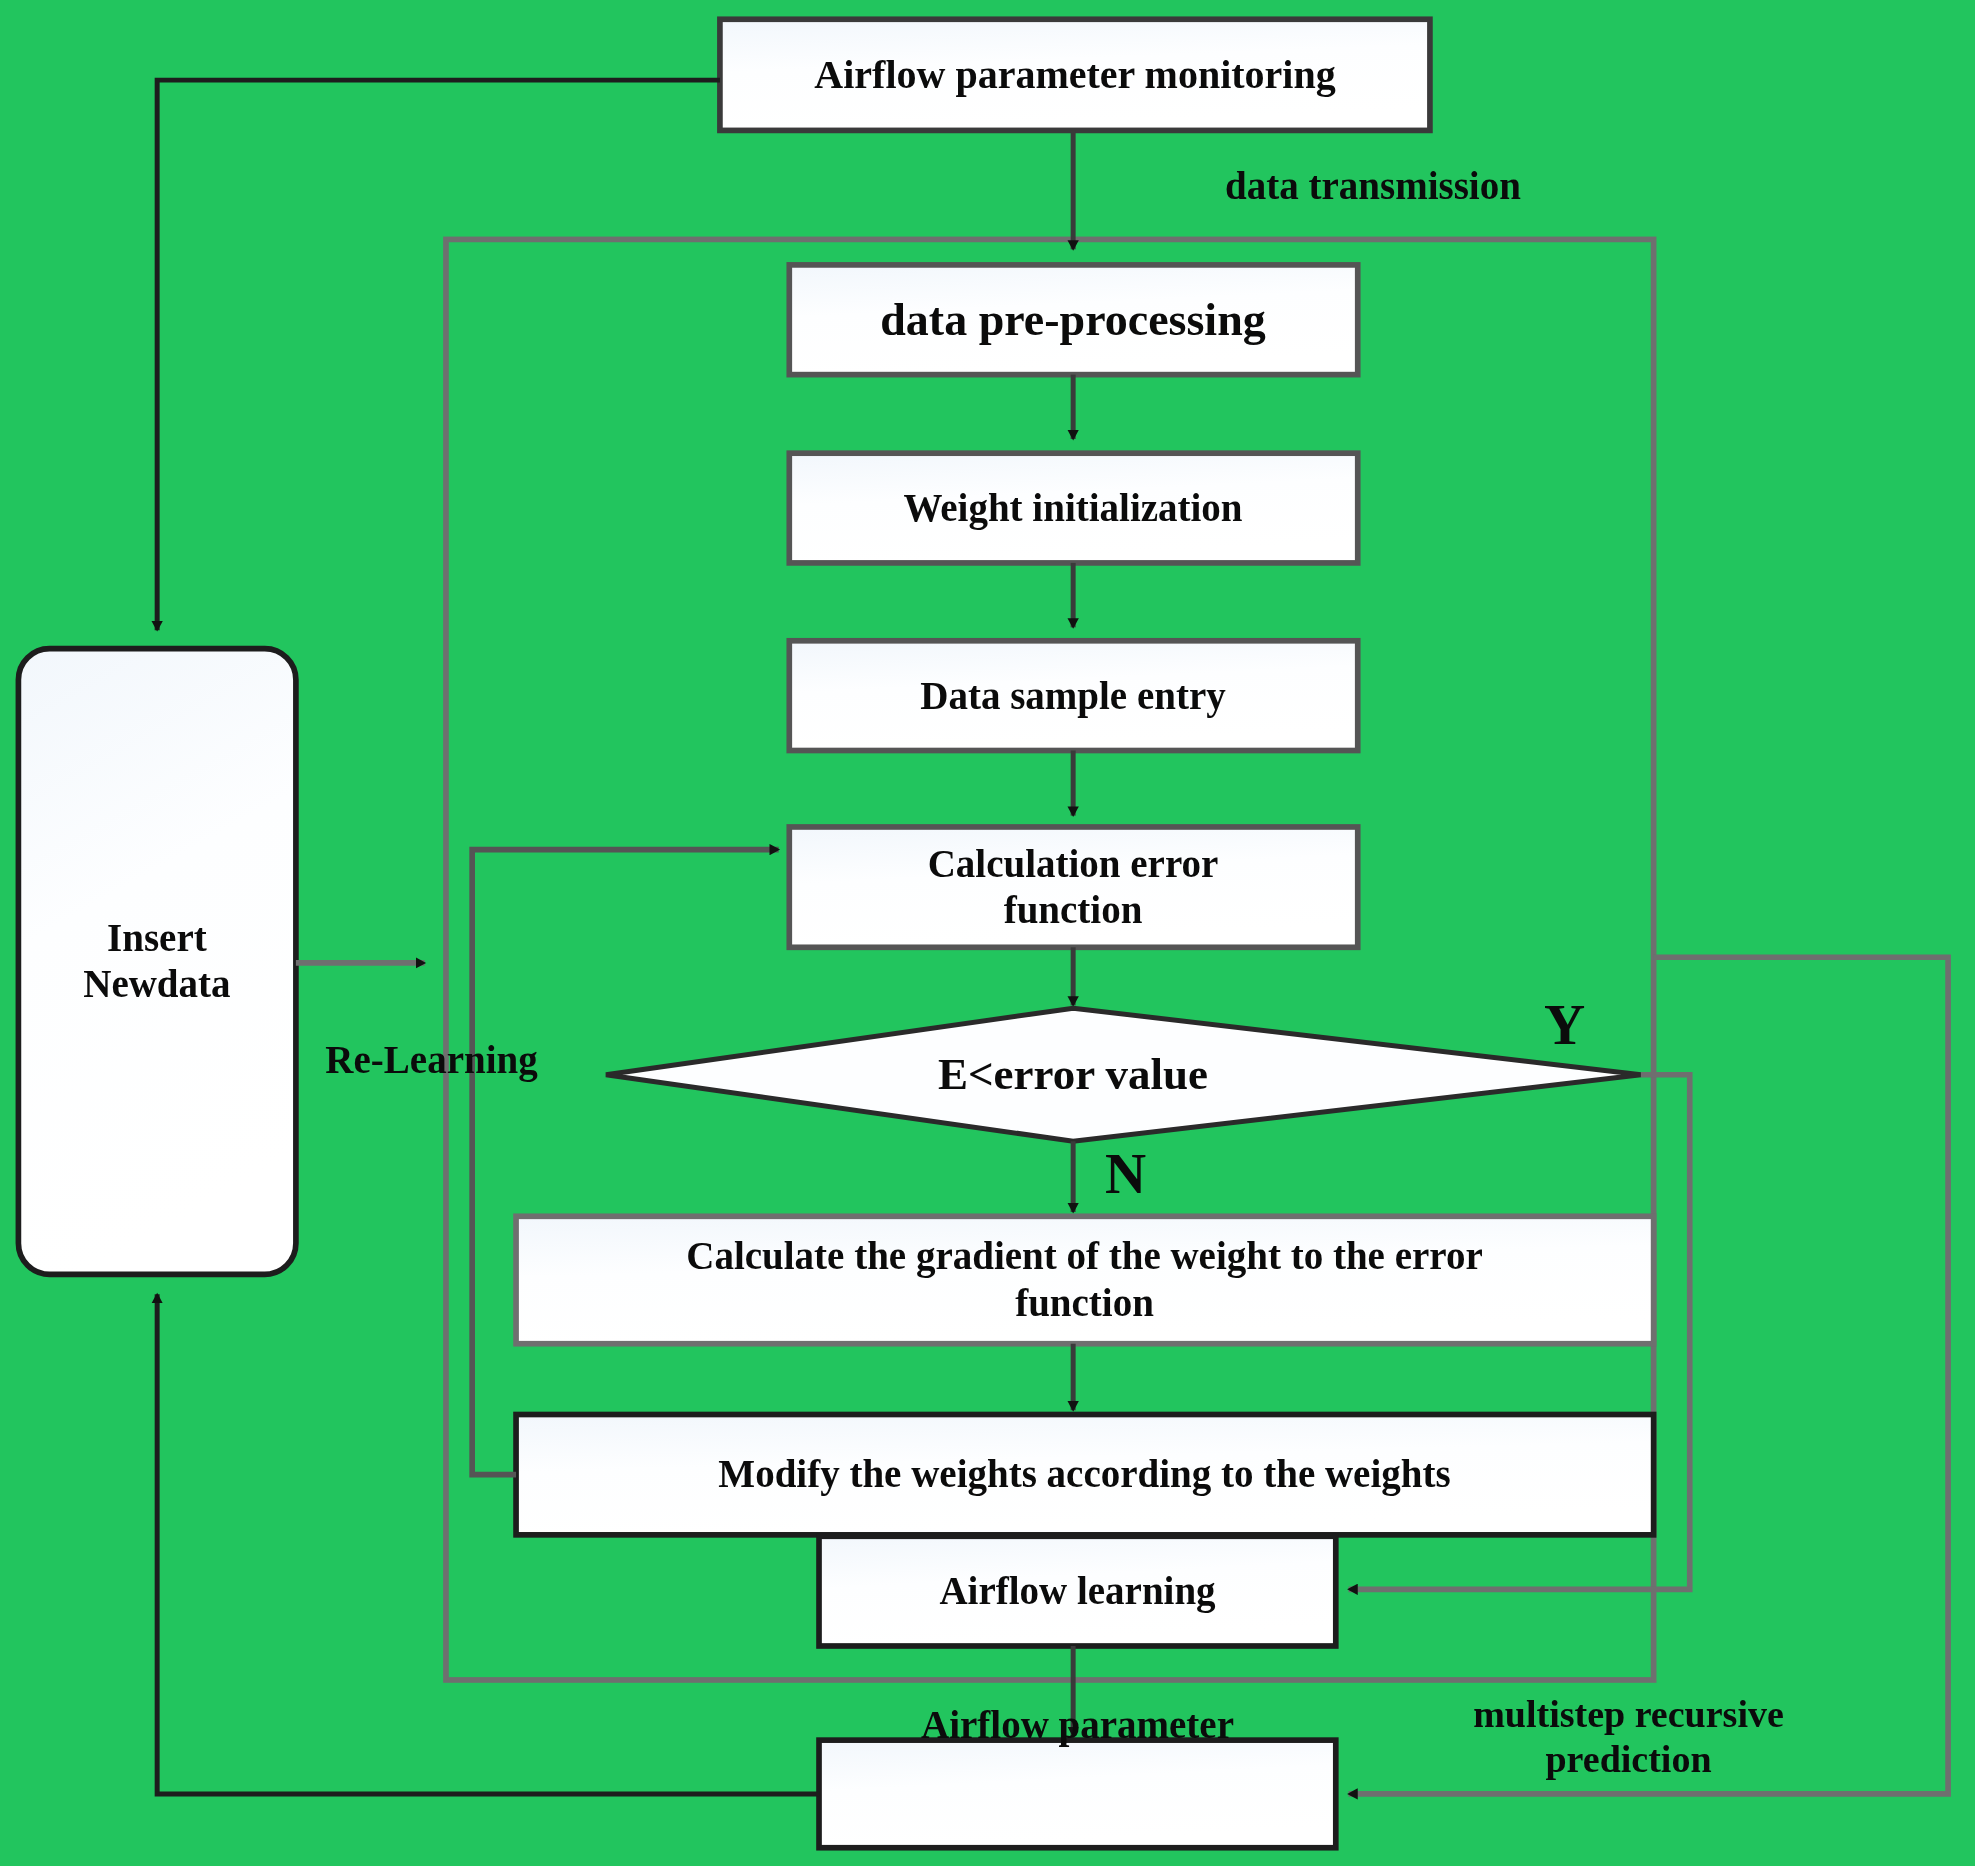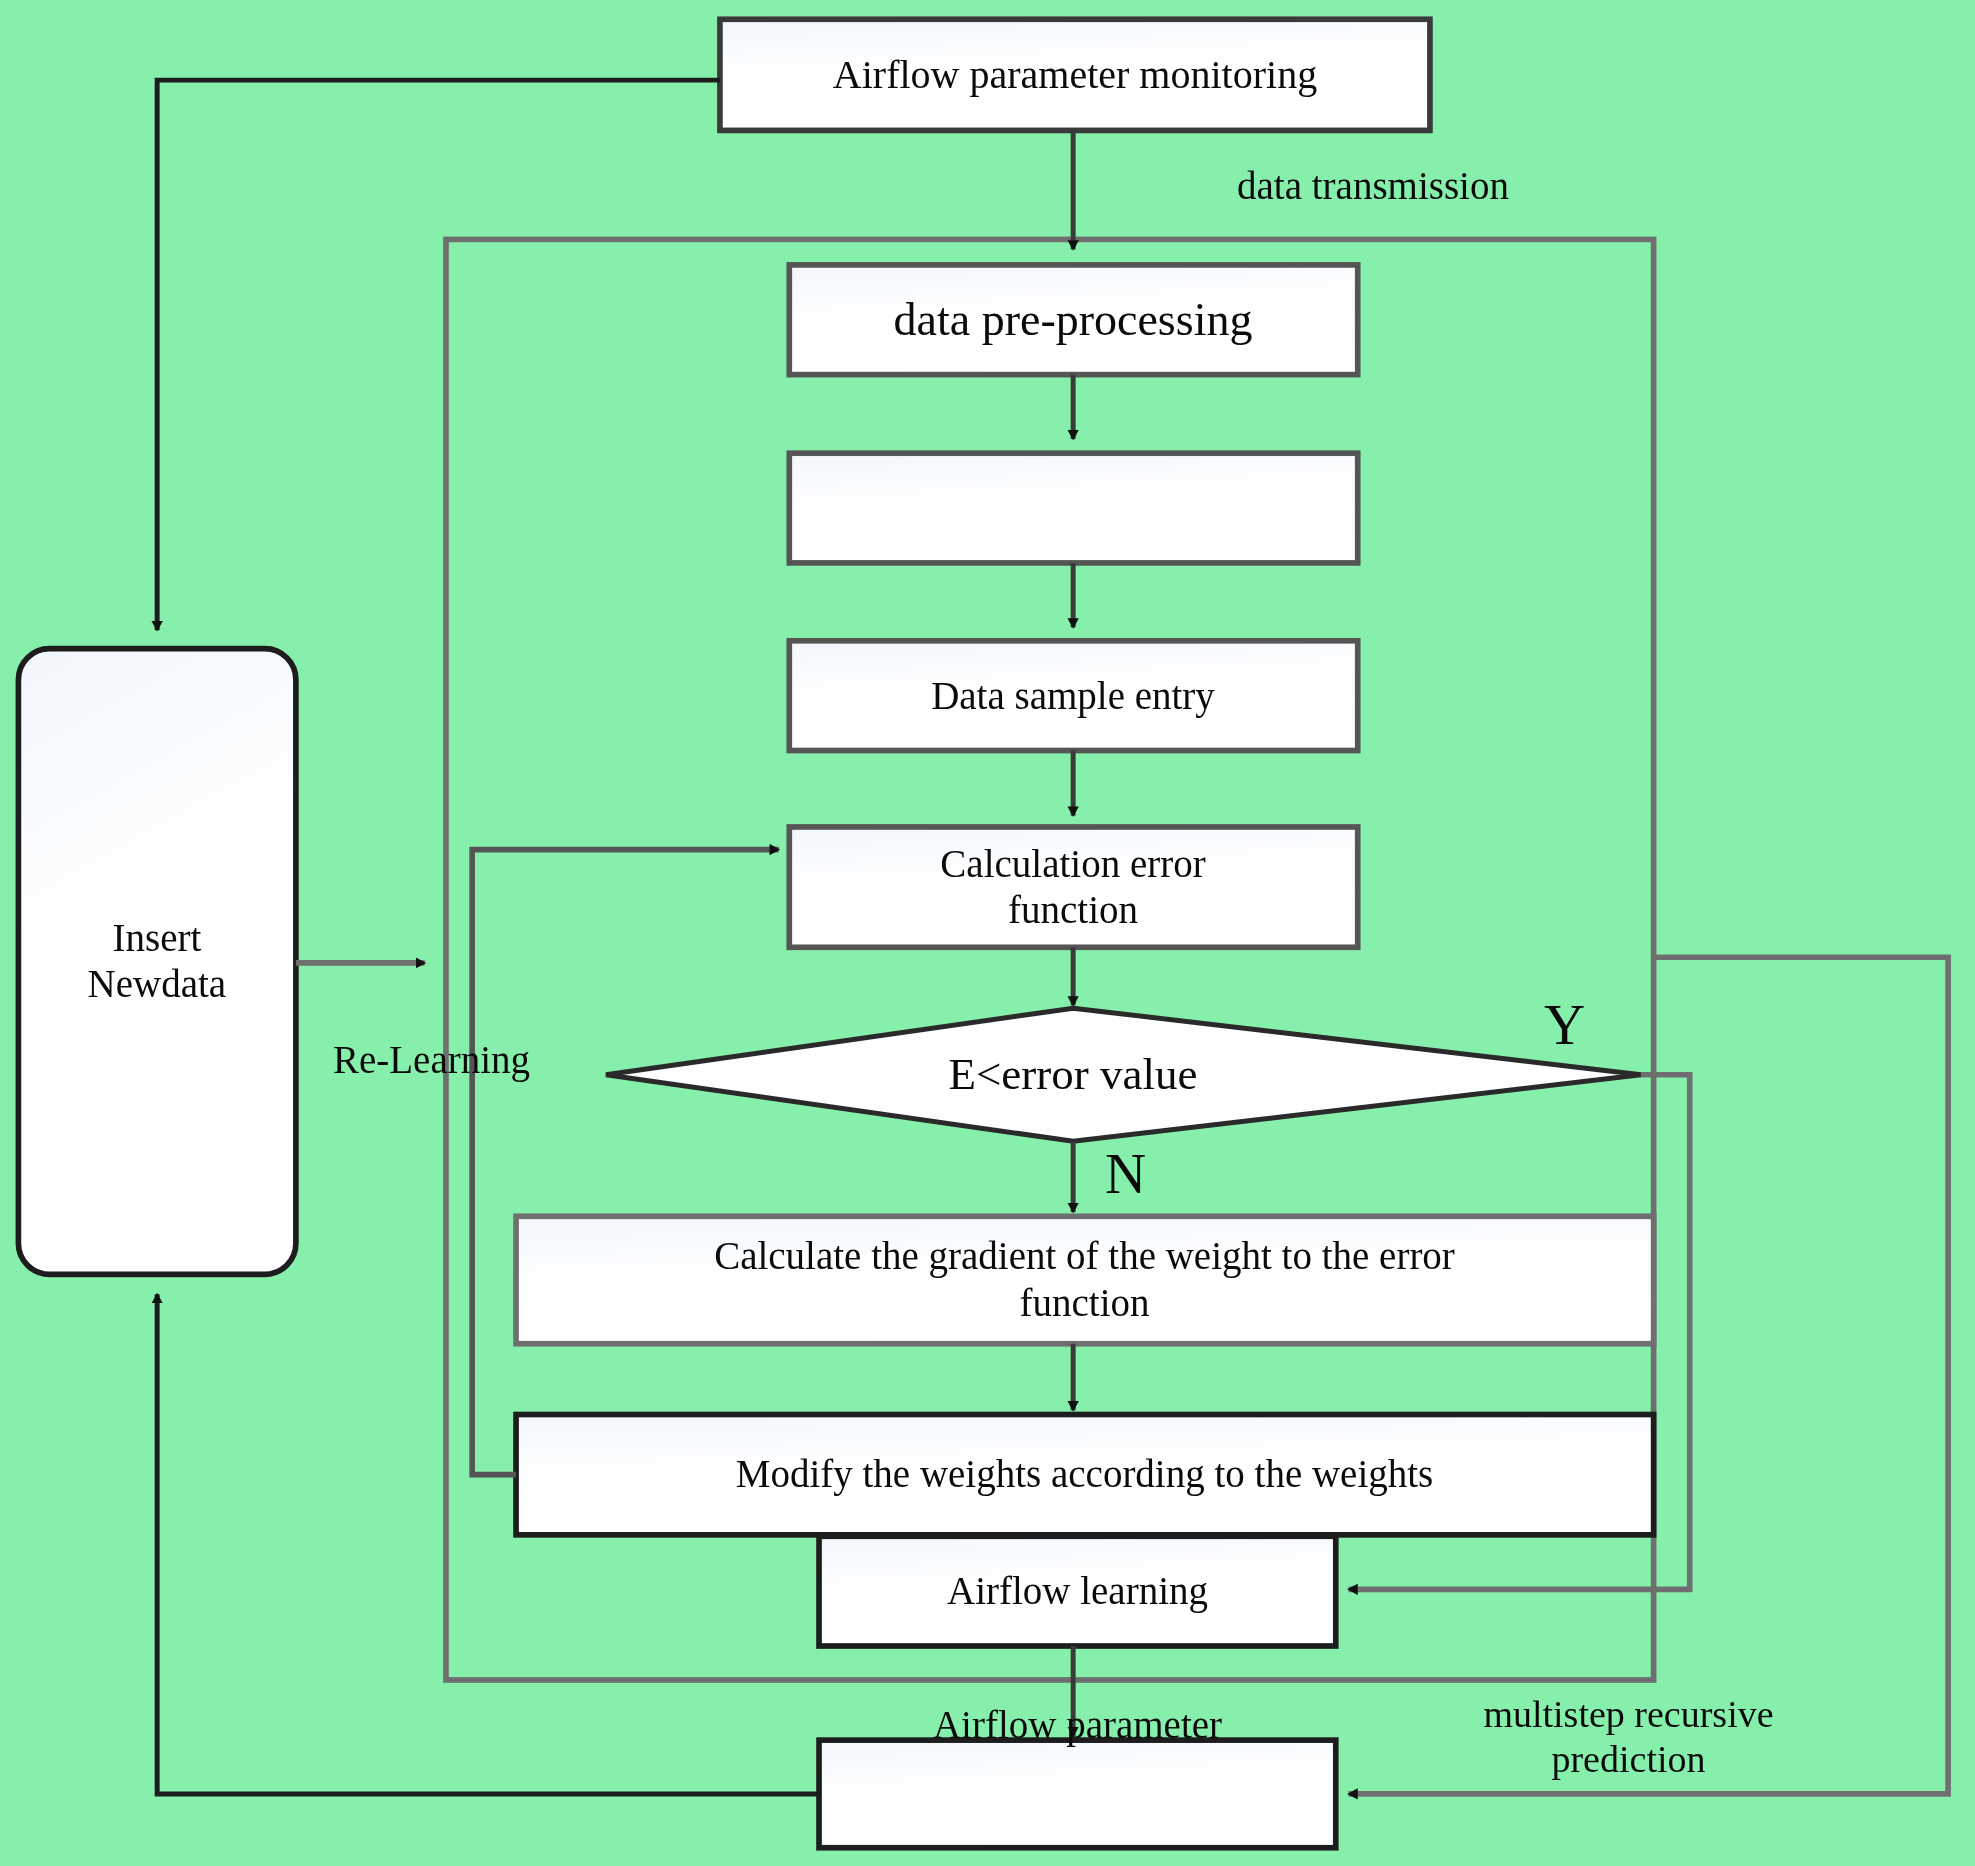--- a/index.html
+++ b/index.html
@@ -1,17 +1,17 @@
 <!DOCTYPE html>
 <html style="font-size:11.3px"><head>
 <meta charset="utf-8">
 <style>
   html,body{margin:0;padding:0;background:#ffffff;}
   body{width:1975px;height:1867px;font-family:"Liberation Serif",serif;overflow:hidden;}
-  #stage{position:relative;width:1975px;height:1867px;background:#86efac;}
+  #stage{position:relative;width:1975px;height:1867px;background:#22c55e;font-weight:bold;}
   svg{position:absolute;top:0;left:0;width:1975px;height:1867px;}
   .node-text{
     position:absolute;display:flex;align-items:center;justify-content:center;
     text-align:center;color:#0b0b0b;font-family:"Liberation Serif",serif;
     line-height:1.18;pointer-events:none;
   }
   .edge-label{
     position:absolute;color:#0b0b0b;font-family:"Liberation Serif",serif;
     text-align:center;line-height:1.18;white-space:pre-line;
   }
@@ -80,20 +80,21 @@
 
     <path d="M1157,2534 L222,2534 L222,1828" fill="none" stroke="#1d1d1d" stroke-width="7" marker-end="url(#ah)"></path>
 
     <path d="M418,1360 L600,1360" fill="none" stroke="#6f6f6f" stroke-width="8" marker-end="url(#ah)"></path>
   </svg>
 
   <div class="node-text" style="left:720px;top:19px;width:710px;height:111px;font-size:40px;">Airflow parameter monitoring</div>
 
   <div class="node-text" style="left:789px;top:265px;width:568px;height:110px;font-size:46px;">data pre-processing</div>
 
+  <div class="node-text" style="left:789px;top:453px;width:568px;height:110px;font-size:39px;">Weight initialization</div>
 
   <div class="node-text" style="left:789px;top:641px;width:568px;height:110px;font-size:39px;">Data sample entry</div>
 
   <div class="node-text" style="left:789px;top:827px;width:568px;height:120px;font-size:39px;white-space:pre-line;">Calculation error
 function</div>
 
   <div class="node-text" style="left:790px;top:1032px;width:566px;height:85px;font-size:45px;text-align:center;">E&lt;error value</div>
 
   <div class="node-text" style="left:523px;top:1216px;width:1123px;height:127px;font-size:39px;white-space:pre-line;">Calculate the gradient of the weight to the error
 function</div>

